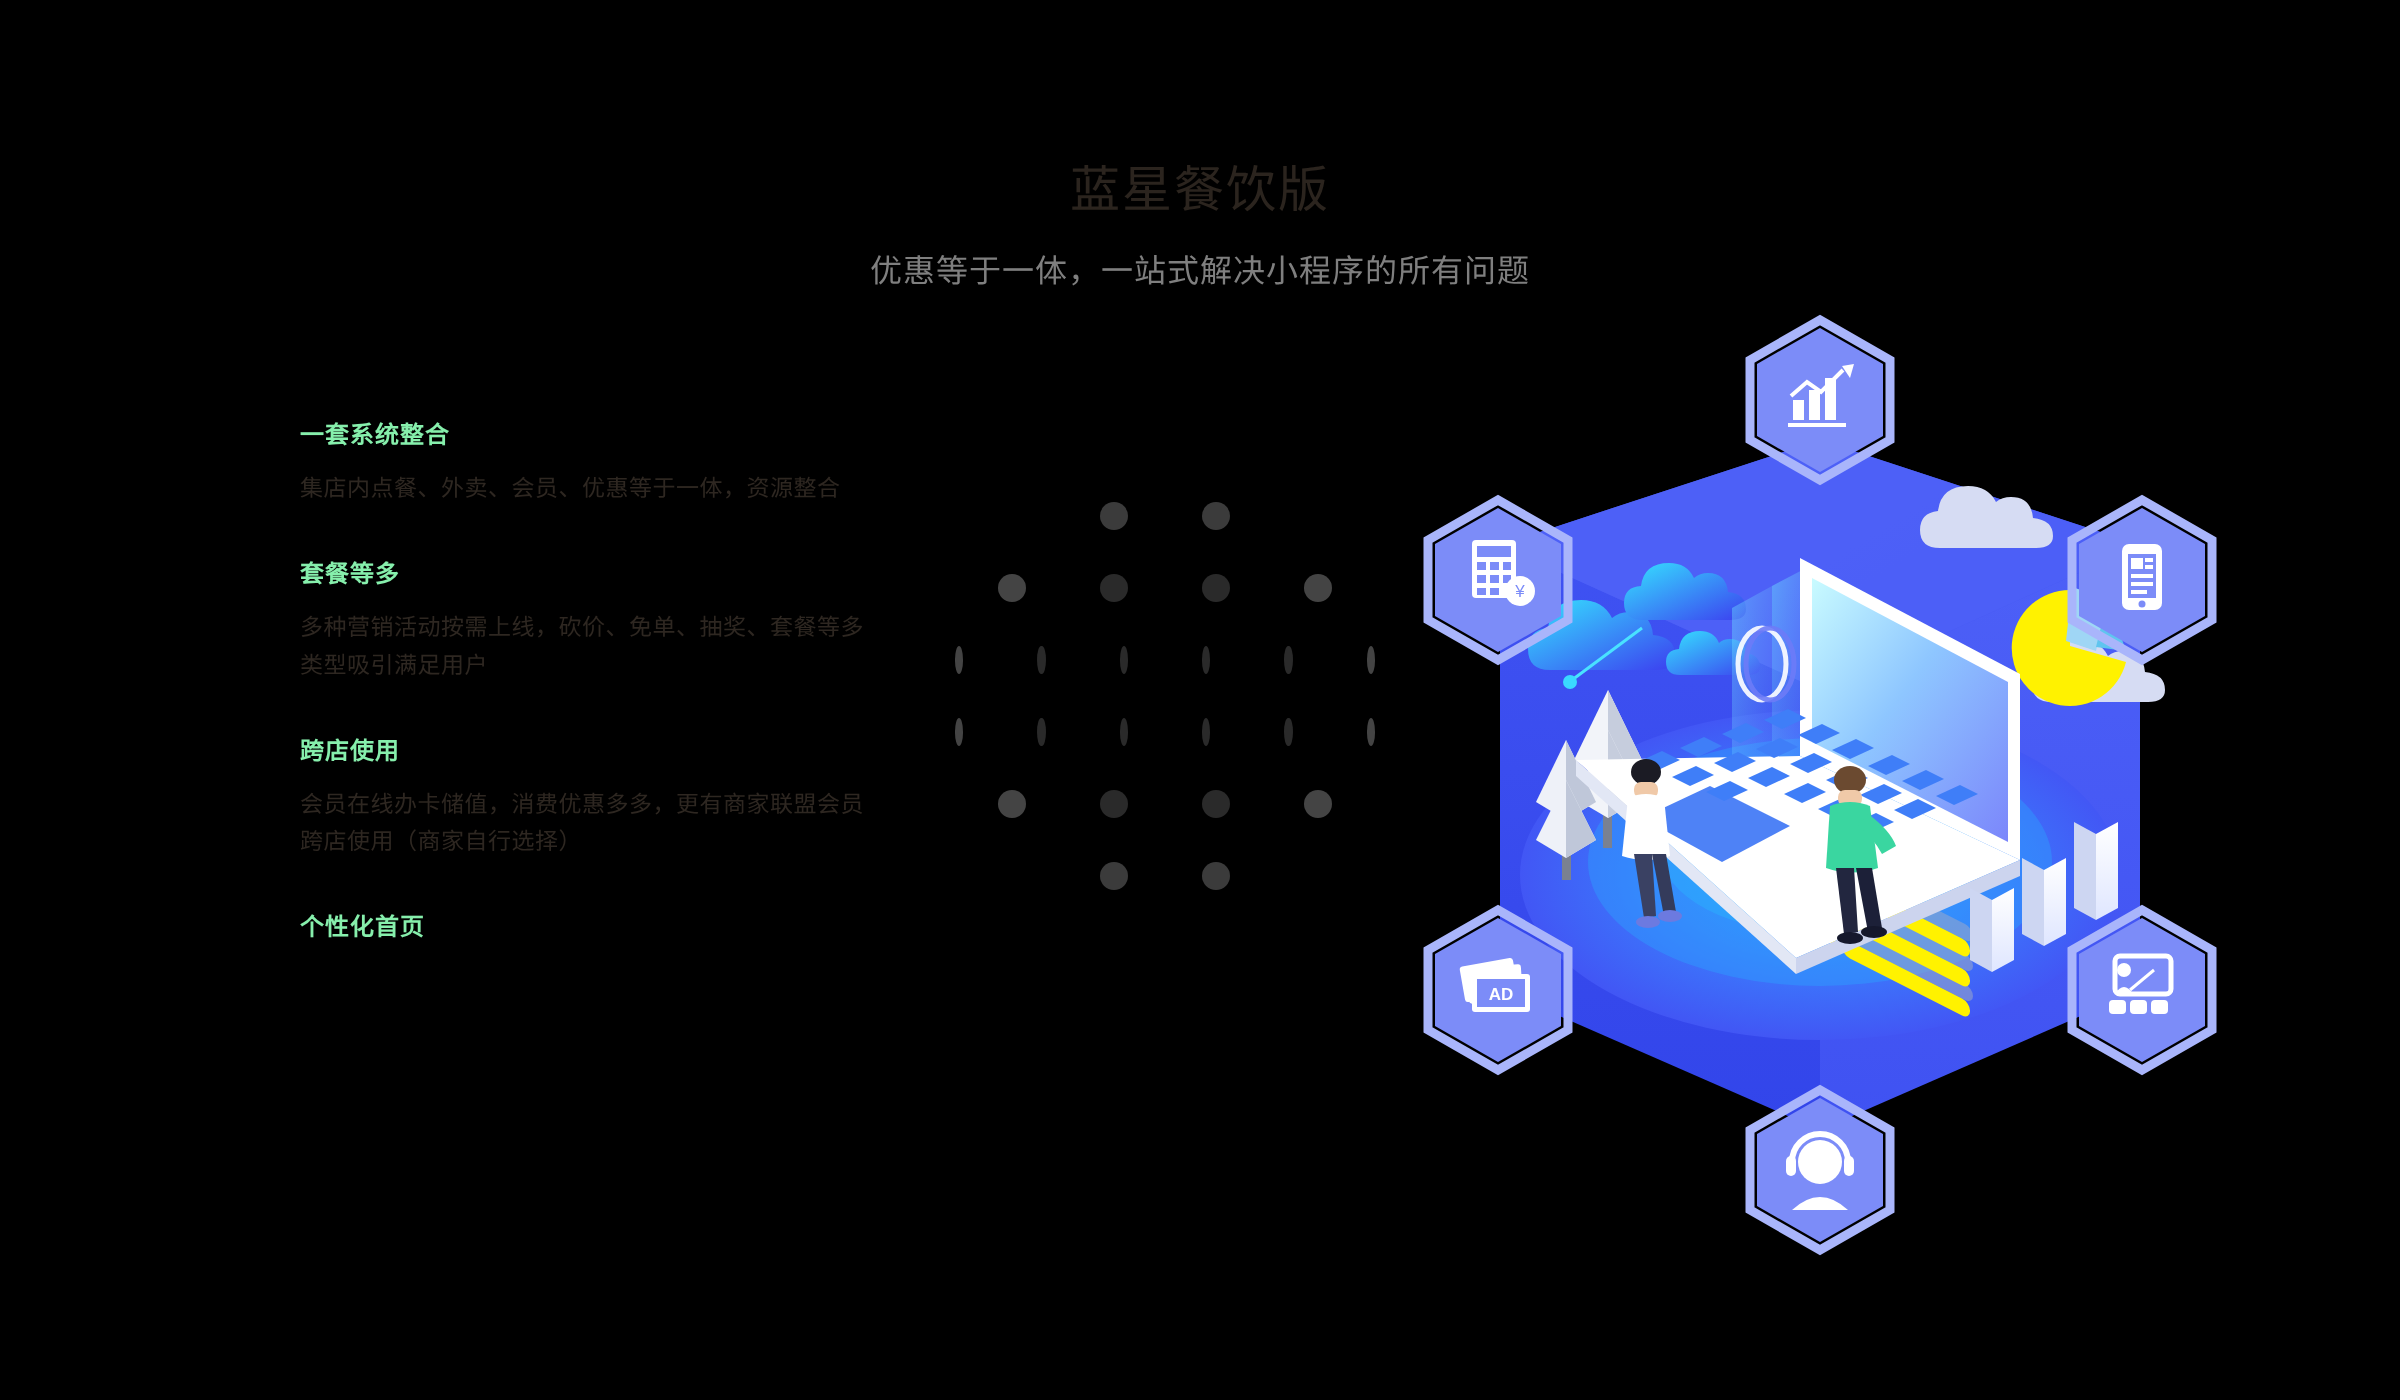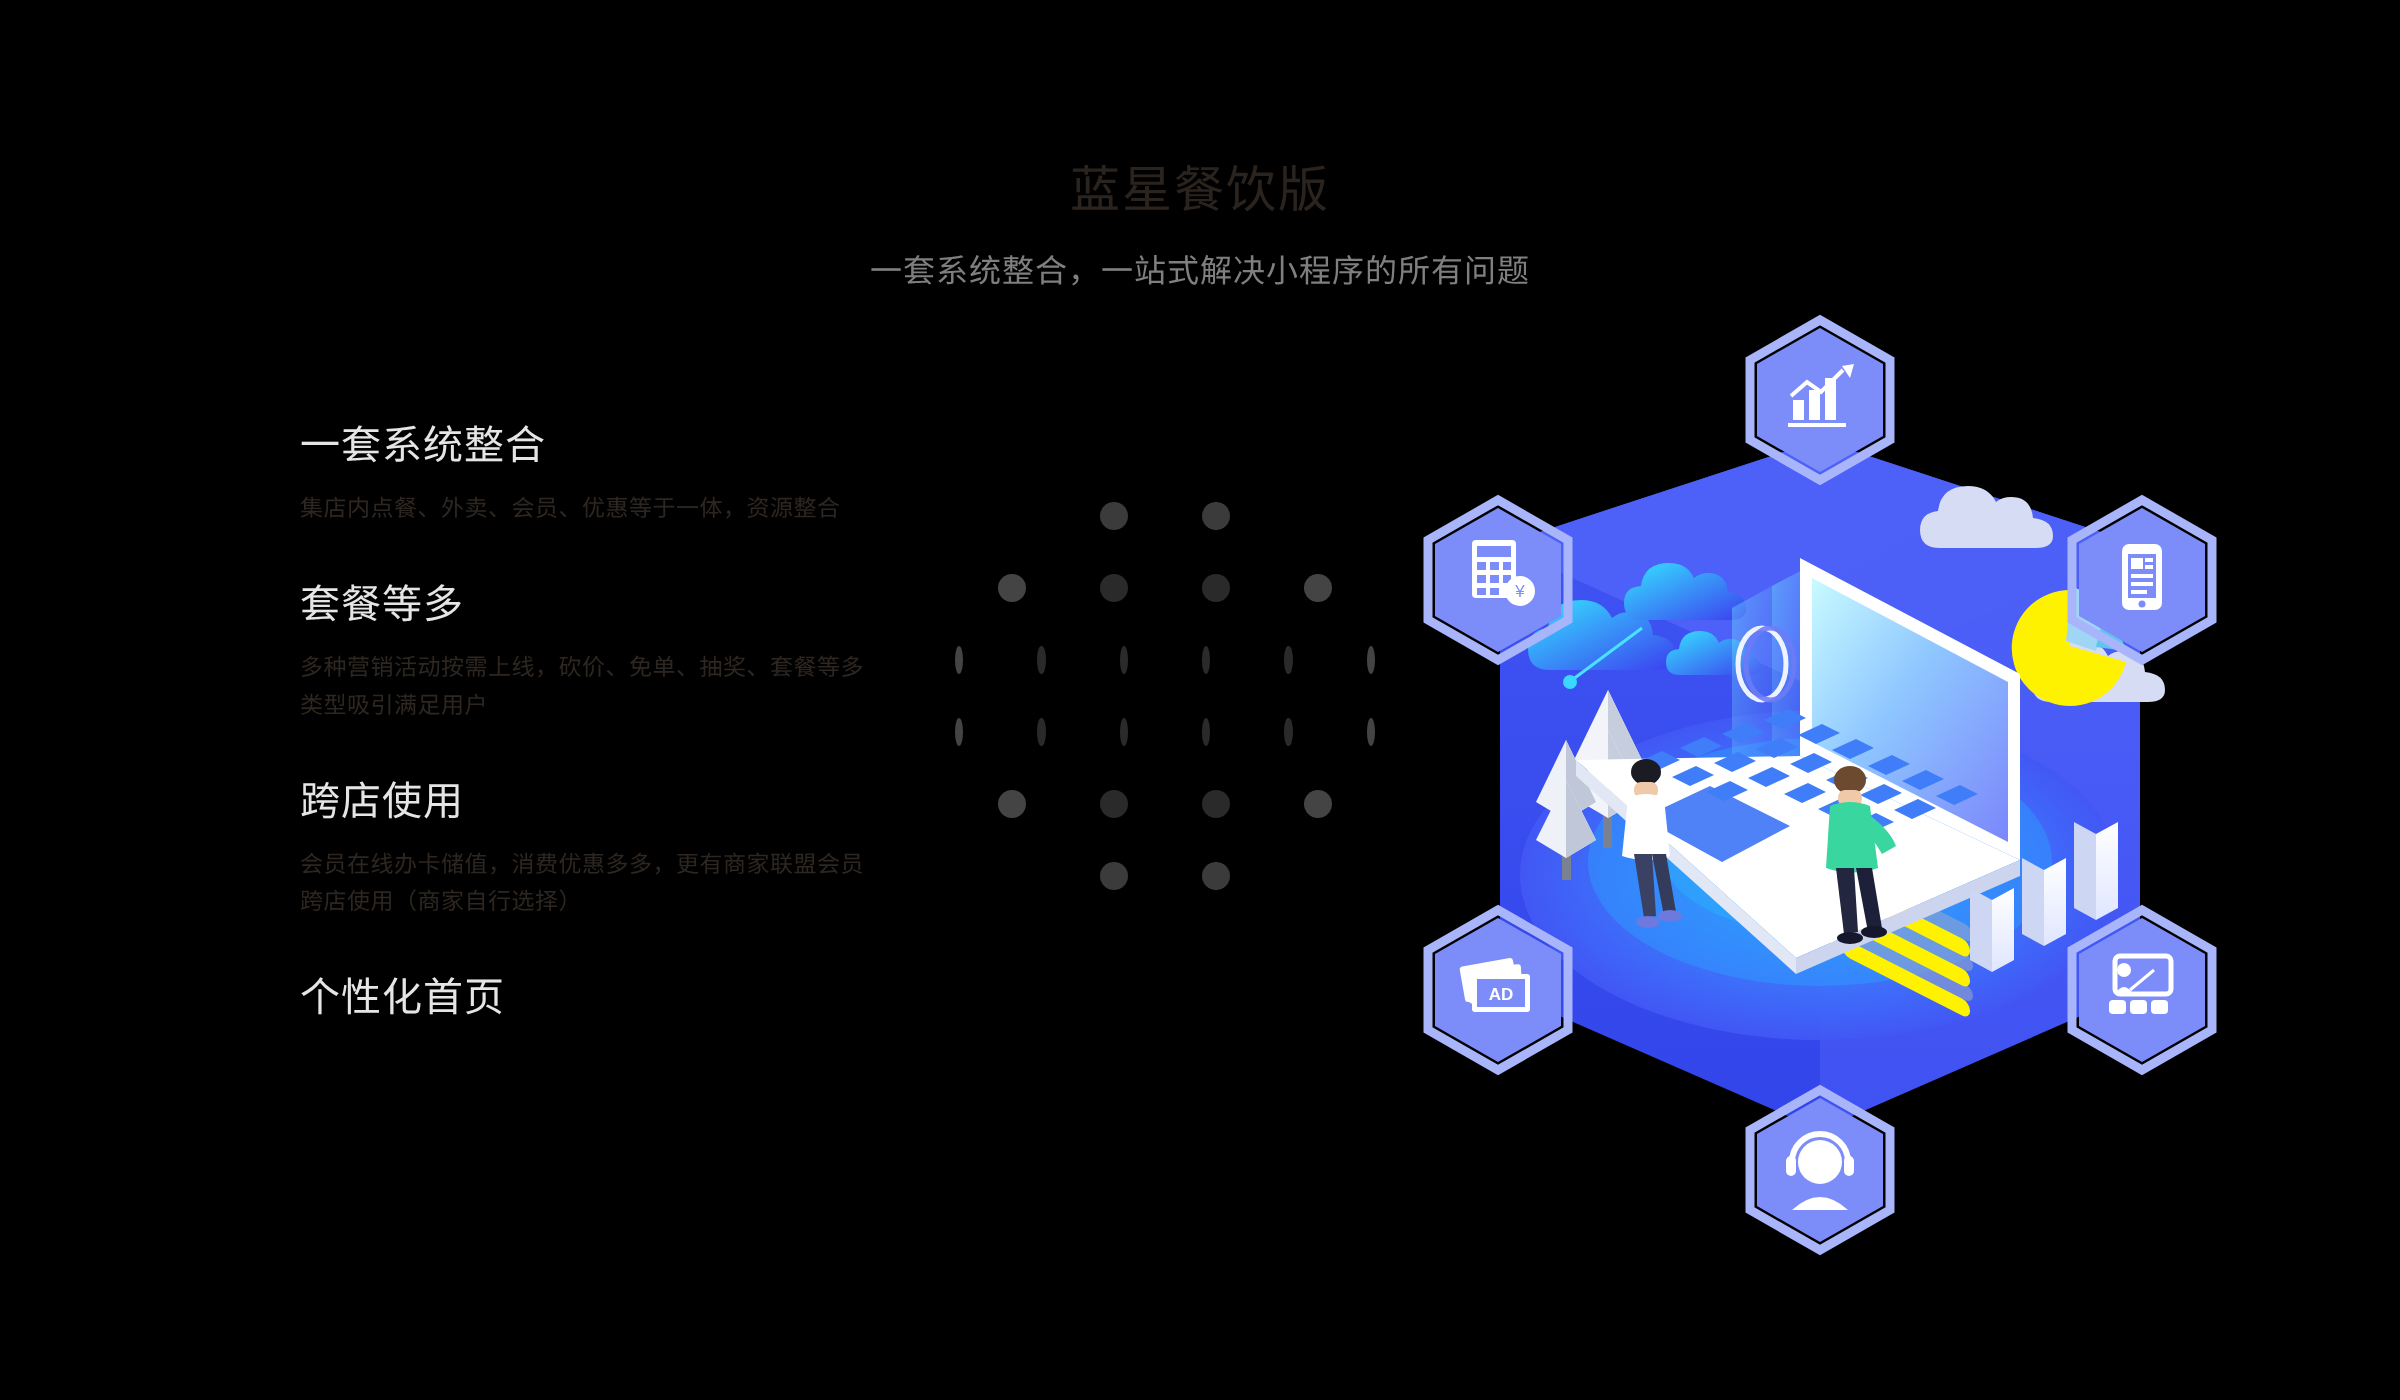--- a/index.html
+++ b/index.html
@@ -41,25 +41,25 @@
 
   
   #feature-list {
     position:absolute;
     left:300px; top:420px;
     width:780px;
   }
   .feature-item { margin-bottom:52px; }
   .feature-item:last-child { margin-bottom:16px; }
   .feature-title {
-    font-size:40px;
+    font-size:24px;
     line-height:1.25;
-    color:#e5e5e5;
+    color:#86efac;
     letter-spacing:1px;
-    font-weight:400;
+    font-weight:700;
     margin-bottom:20px;
   }
   .feature-desc {
     font-size:23px;
     line-height:1.62;
     color:#2e2721;
     letter-spacing:0.5px;
     font-weight:400;
     white-space:pre-line;
   }
@@ -97,21 +97,21 @@
   .hexbadge-ring { fill:none; stroke:#a9b5fb; stroke-width:9; }
   .badge-icon { fill:#ffffff; }
 </style>
 </head>
 <body>
 
 <div id="stage">
 
   <div id="header">
     <div id="page-title">蓝星餐饮版</div>
-    <div id="page-subtitle">一套系统整合，一站式解决小程序的所有问题</div>
+    <div id="page-subtitle">优惠等于一体，一站式解决小程序的所有问题</div>
   </div>
 
   <div id="feature-list">
 
     <div class="feature-item">
       <div class="feature-title">一套系统整合</div>
       <div class="feature-desc">集店内点餐、外卖、会员、优惠等于一体，资源整合</div>
     </div>
 
     <div class="feature-item">

